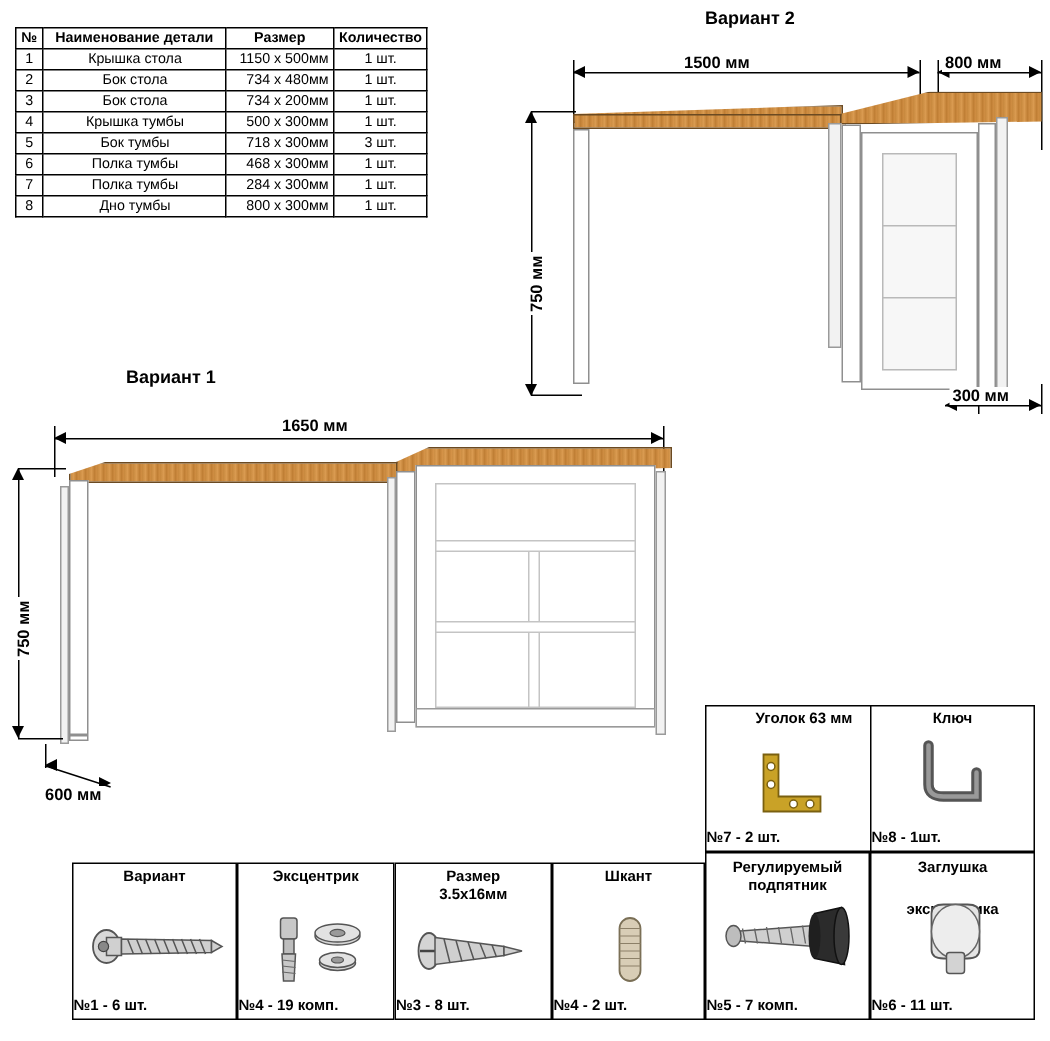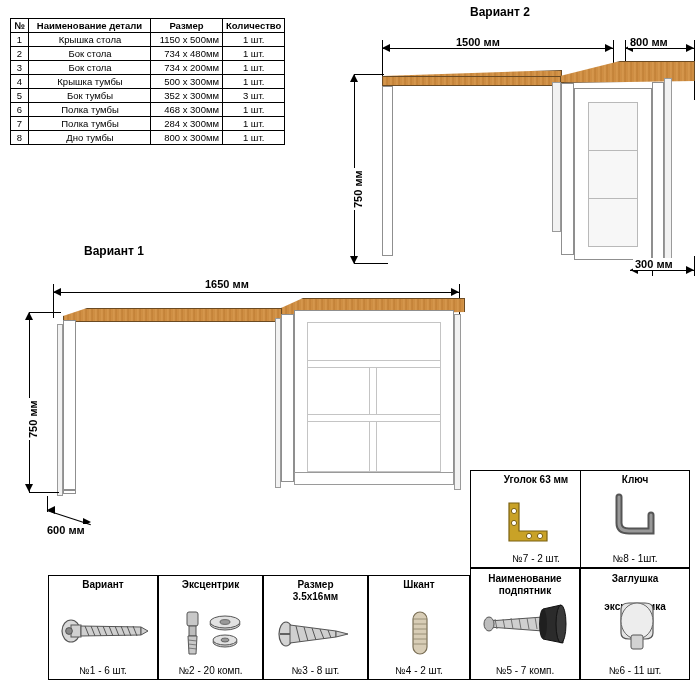--- a/index.html
+++ b/index.html
@@ -43,22 +43,22 @@
   .arr-u{border-left:4px solid transparent;border-right:4px solid transparent;border-bottom:8px solid #000;}
   .arr-d{border-left:4px solid transparent;border-right:4px solid transparent;border-top:8px solid #000;}
   .dim-label{position:absolute;font-size:11px;font-weight:bold;background:#fff;padding:0 2px;white-space:nowrap;}
   .dim-label-v{position:absolute;font-size:11px;font-weight:bold;white-space:nowrap;
      transform:rotate(-90deg);transform-origin:left top;background:#fff;padding:0 2px;}
 
   
   .hw-cell{position:absolute;border:1px solid #000;box-sizing:border-box;background:#fff;}
   .hw-title{position:absolute;left:0;right:0;top:3px;text-align:center;
      font-size:10px;font-weight:bold;line-height:11px;}
-  .hw-qty{position:absolute;left:0;right:0;bottom:3px;text-align:center;
-     font-size:10px;font-weight:normal;}
+  .hw-qty{position:absolute;left:0;right:0;bottom:3px;
+     font-size:10px;font-weight:bold;}
   .hw-art{position:absolute;left:0;right:0;top:0;bottom:0;}
 </style>
 </head>
 <body>
 
 <table class="abs" id="parts-table">
   <thead>
     <tr>
       <th class="num">№</th>
       <th class="name">Наименование детали</th>
@@ -87,21 +87,21 @@
     </tr>
     <tr>
       <td class="num">4</td>
       <td class="name">Крышка тумбы</td>
       <td class="size">500 x 300мм</td>
       <td class="qty">1 шт.</td>
     </tr>
     <tr>
       <td class="num">5</td>
       <td class="name">Бок тумбы</td>
-      <td class="size">352 x 300мм</td>
+      <td class="size">718 x 300мм</td>
       <td class="qty">3 шт.</td>
     </tr>
     <tr>
       <td class="num">6</td>
       <td class="name">Полка тумбы</td>
       <td class="size">468 x 300мм</td>
       <td class="qty">1 шт.</td>
     </tr>
     <tr>
       <td class="num">7</td>
@@ -170,21 +170,21 @@
   <div class="ext" style="left:322px;top:232px;width:1px;height:14px;"></div>
   <div class="ext" style="left:364px;top:226px;width:1px;height:20px;"></div>
   <div class="dim-h" style="left:300px;top:240px;width:64px;"></div>
   <div class="arrow arr-l" style="left:300px;top:236px;"></div>
   <div class="arrow arr-r" style="left:356px;top:236px;"></div>
   <div class="dim-label" style="left:303px;top:228px;">300 мм</div>
 </div>
 
 <div class="abs title" id="title-v1">Вариант 1</div>
 
-<div class="abs" id="v1-drawing" style="left:17px;top:262px;width:470px;height:300px;">
+<div class="abs" id="v1-drawing" style="left:0px;top:262px;width:470px;height:300px;">
 
   <div class="ext" style="left:36px;top:22px;width:1px;height:34px;"></div>
   <div class="ext" style="left:442px;top:22px;width:1px;height:30px;"></div>
   <div class="dim-h" style="left:36px;top:30px;width:406px;"></div>
   <div class="arrow arr-l" style="left:36px;top:26px;"></div>
   <div class="arrow arr-r" style="left:434px;top:26px;"></div>
   <div class="dim-label" style="left:186px;top:16px;">1650 мм</div>
 
   <div class="top-wood" style="left:46px;top:46px;width:222px;height:14px;
        clip-path:polygon(0 8px,24px 0,222px 0,222px 14px,0 14px);"></div>
@@ -284,21 +284,21 @@
       </g>
 
       <ellipse cx="66" cy="48" rx="15" ry="6" fill="#d5d5d5" stroke="#555" stroke-width="1"></ellipse>
       <ellipse cx="66" cy="46" rx="15" ry="6" fill="#e2e2e2" stroke="#555" stroke-width="1"></ellipse>
       <ellipse cx="66" cy="46" rx="5" ry="2.4" fill="#9a9a9a" stroke="#555" stroke-width="0.8"></ellipse>
       <ellipse cx="66" cy="66" rx="12" ry="5" fill="#d5d5d5" stroke="#555" stroke-width="1"></ellipse>
       <ellipse cx="66" cy="64" rx="12" ry="5" fill="#e2e2e2" stroke="#555" stroke-width="1"></ellipse>
       <ellipse cx="66" cy="64" rx="4" ry="2" fill="#9a9a9a" stroke="#555" stroke-width="0.8"></ellipse>
     </svg>
   </div>
-  <div class="hw-qty">№2 - 20 комп.</div>
+  <div class="hw-qty">№4 - 19 комп.</div>
 </div>
 
 <div class="hw-cell" style="left:263px;top:575px;width:105px;height:105px;">
   <div class="hw-title" style="top:3px;">Размер</div>
   <div class="hw-title" style="top:15px;">3.5x16мм</div>
   <div class="hw-art">
     <svg width="105" height="105" viewBox="0 0 105 105">
       <ellipse cx="22" cy="58" rx="7" ry="12" fill="#d4d4d4" stroke="#555" stroke-width="1.2"></ellipse>
       <path d="M16 58 L28 58" stroke="#444" stroke-width="1.6"></path>
       <path d="M26 49 L72 55 L72 61 L26 67 Z" fill="#cfcfcf" stroke="#555" stroke-width="1"></path>
@@ -318,21 +318,21 @@
       <rect x="44" y="36" width="14" height="42" rx="7" fill="#d8cdb6" stroke="#7a6f56" stroke-width="1.2"></rect>
       <g stroke="#8c8068" stroke-width="0.8">
         <path d="M44 43 L58 43 M44 48 L58 48 M44 53 L58 53 M44 58 L58 58 M44 63 L58 63 M44 68 L58 68"></path>
       </g>
     </svg>
   </div>
   <div class="hw-qty">№4 - 2 шт.</div>
 </div>
 
 <div class="hw-cell" style="left:470px;top:568px;width:110px;height:112px;">
-  <div class="hw-title" style="top:4px;">Наименование</div>
+  <div class="hw-title" style="top:4px;">Регулируемый</div>
   <div class="hw-title" style="top:16px;">подпятник</div>
   <div class="hw-art">
     <svg width="110" height="112" viewBox="0 0 110 112">
       <path d="M18 52 L72 48 L72 62 L18 58 Z" fill="#cfcfcf" stroke="#555" stroke-width="1"></path>
       <g stroke="#666" stroke-width="0.9">
         <path d="M24 50 L26 60 M32 50 L34 60 M40 49 L42 60 M48 49 L50 60 M56 49 L58 60 M64 48 L66 60"></path>
       </g>
       <ellipse cx="18" cy="55" rx="5" ry="7" fill="#bdbdbd" stroke="#555" stroke-width="1"></ellipse>
       <path d="M72 40 L90 36 L92 74 L72 70 Z" fill="#2b2b2b" stroke="#111" stroke-width="1"></path>
       <ellipse cx="90" cy="55" rx="5" ry="19" fill="#3a3a3a" stroke="#111" stroke-width="1"></ellipse>

